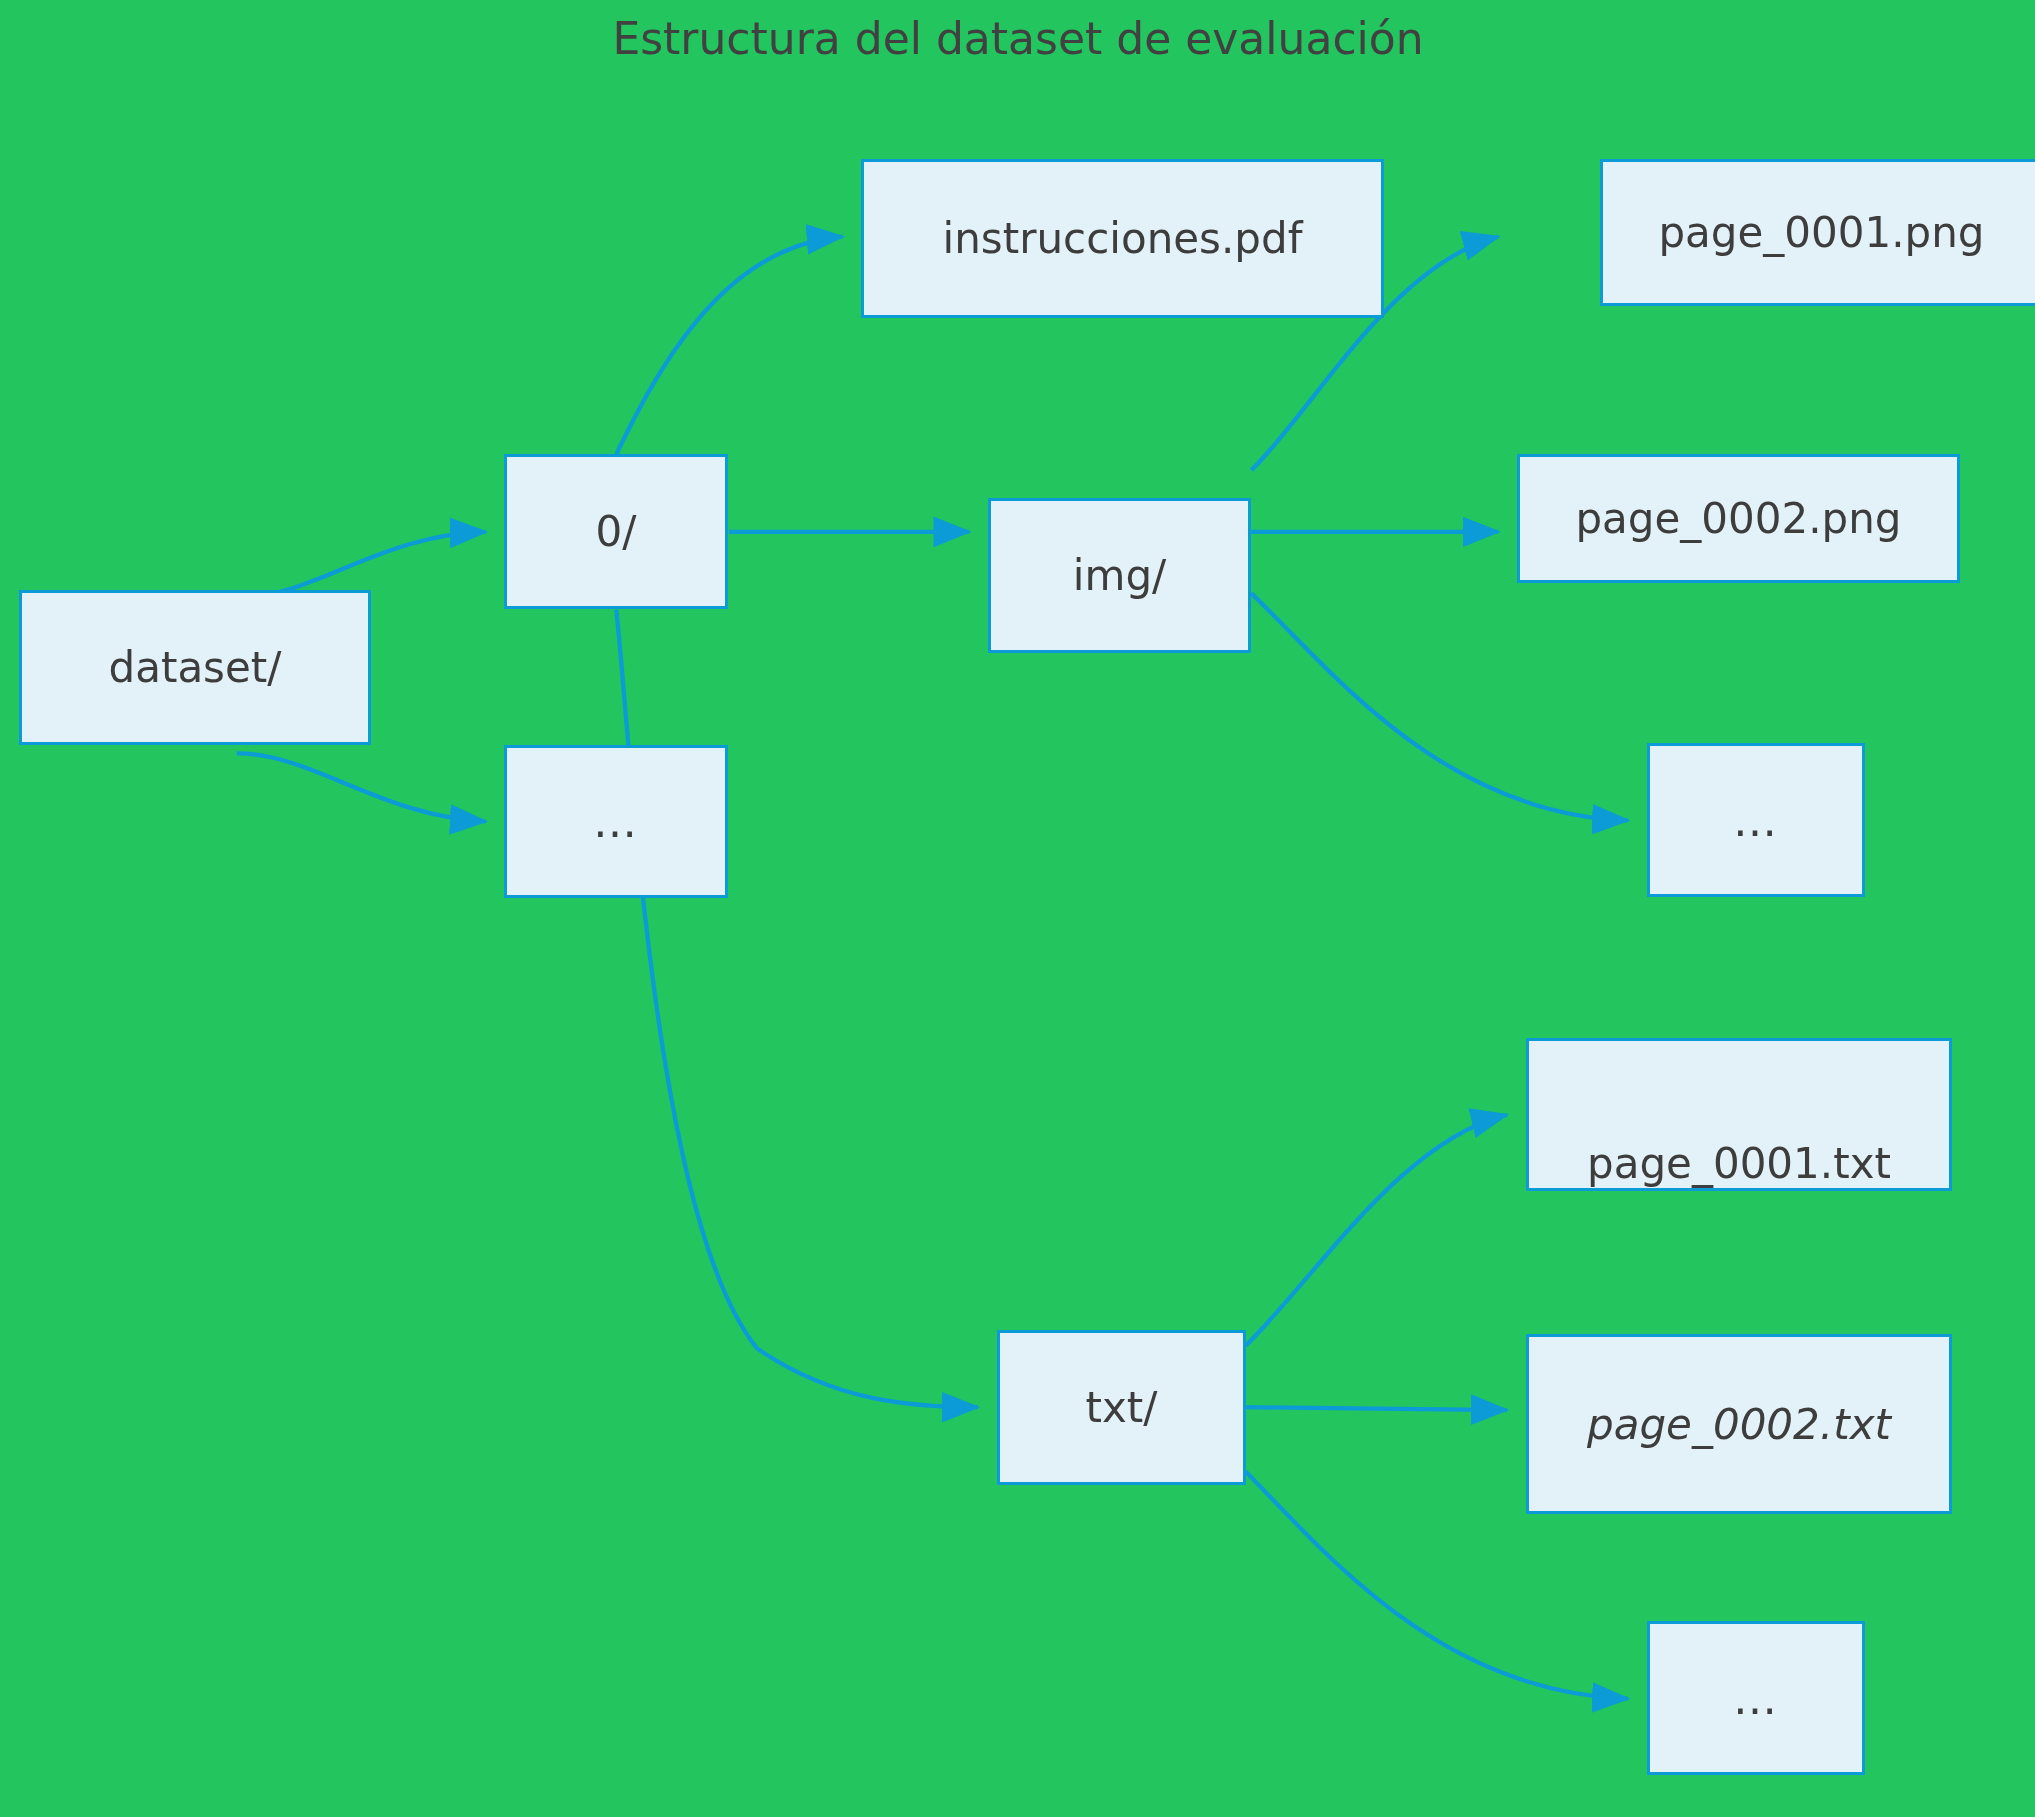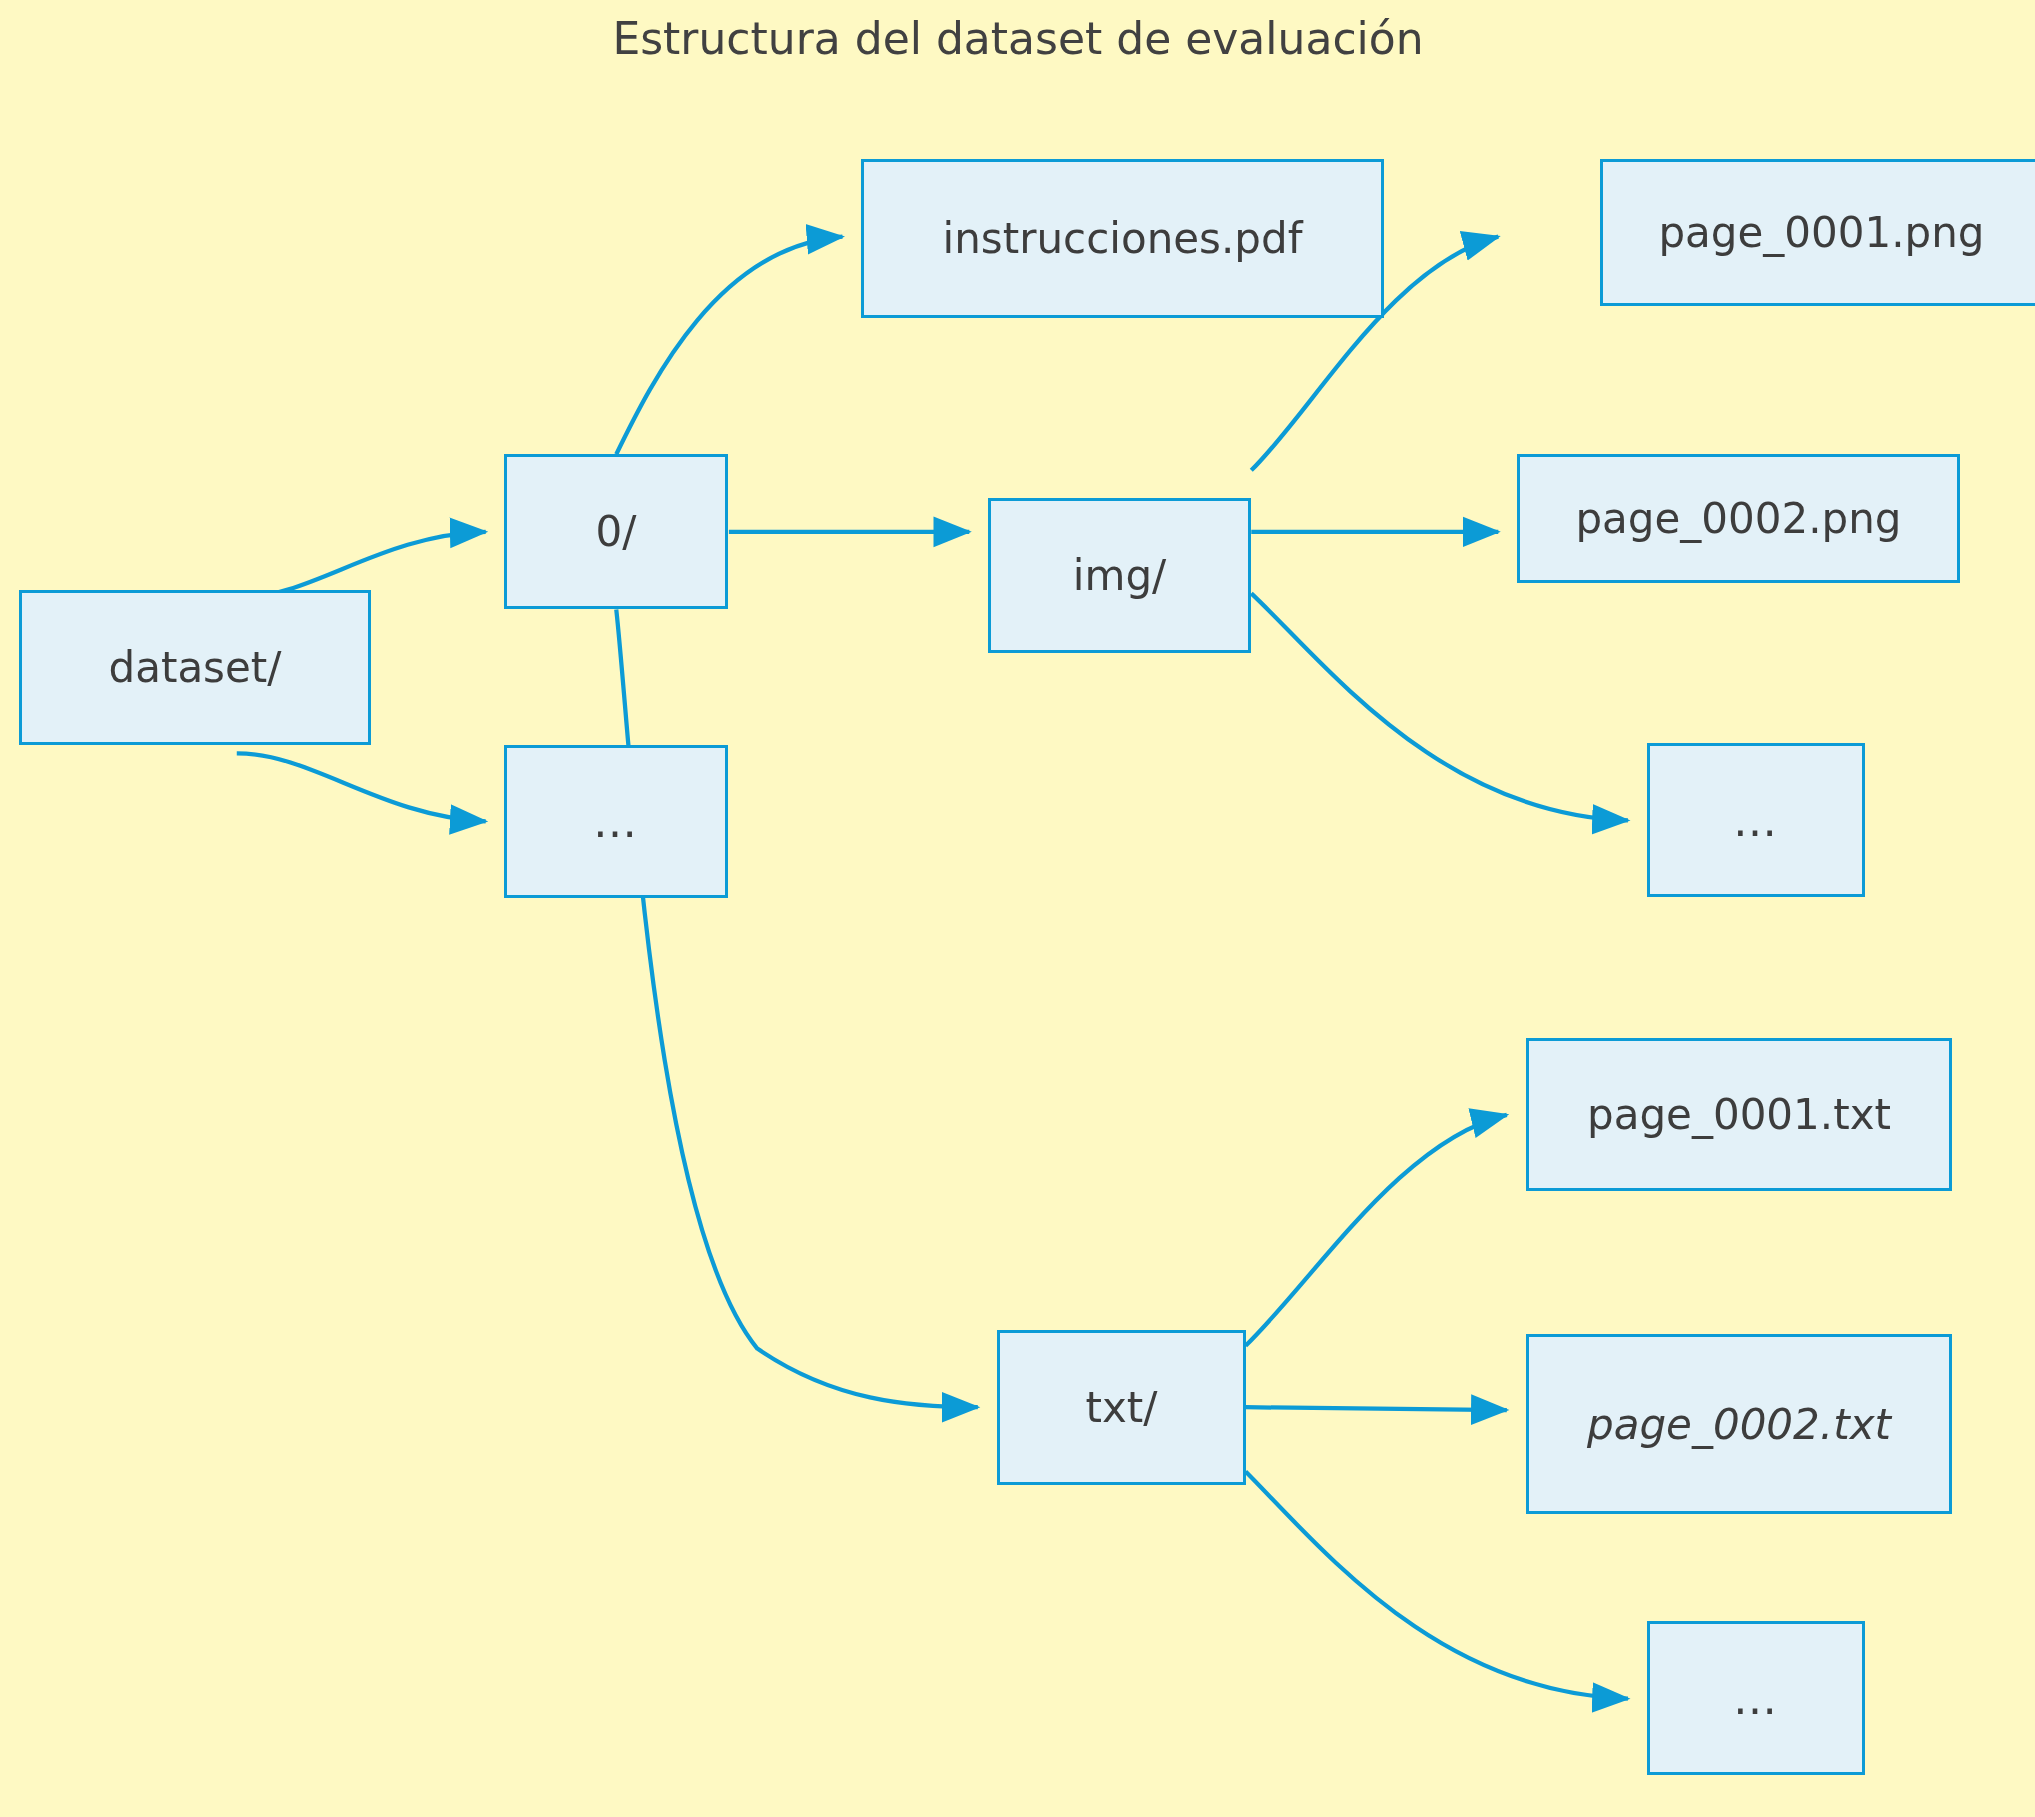--- a/index.html
+++ b/index.html
@@ -7,21 +7,21 @@
     padding: 0;
     background: #ffffff;
   }
   body {
     font-family: "DejaVu Sans", sans-serif;
   }
   #canvas {
     position: relative;
     width: 2036px;
     height: 1817px;
-    background: #fef9c3;
+    background: #22c55e;
     overflow: hidden;
   }
   #title {
     position: absolute;
     left: 0;
     top: 13.2px;
     width: 2036px;
     text-align: center;
     font-size: 44px;
     color: #414141;
@@ -115,21 +115,21 @@
       </div>
       <div class="node" style="left: 1600px; top: 159px; width: 443px; height: 147px;">
         <span>page_0001.png</span>
       </div>
       <div class="node" style="left: 1517px; top: 454px; width: 443px; height: 129px;">
         <span>page_0002.png</span>
       </div>
       <div class="node ellipsis" style="left: 1647px; top: 743px; width: 218px; height: 154px;">
         <span>…</span>
       </div>
-      <div class="node" style="left: 1526px; top: 1038px; width: 426px; height: 153px;">
+      <div class="node" style="left: 1526px; top: 1038px; width: 426px; height: 153px; align-items: flex-end;">
         <span>page_0001.txt</span>
       </div>
       <div class="node" style="left: 1526px; top: 1334px; width: 426px; height: 180px; font-style: italic;">
         <span>page_0002.txt</span>
       </div>
       <div class="node ellipsis" style="left: 1647px; top: 1621px; width: 218px; height: 154px;">
         <span>…</span>
       </div>
     </div>
 

